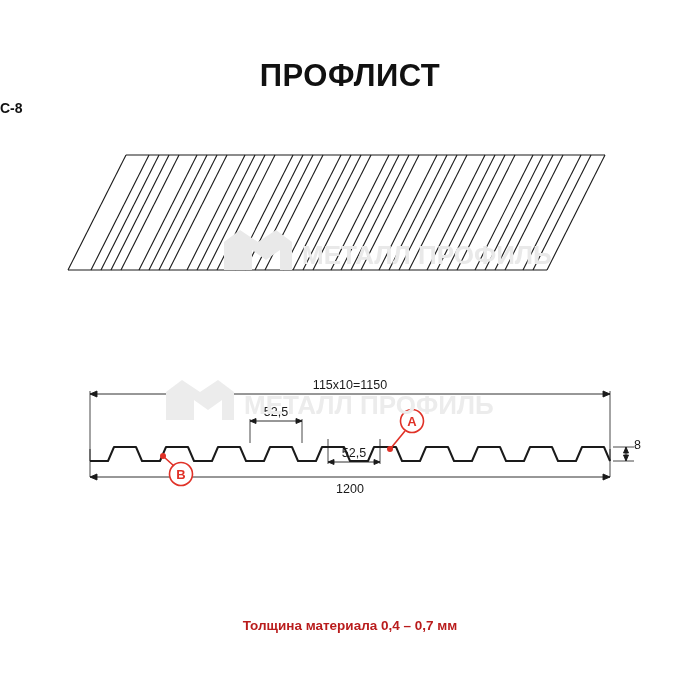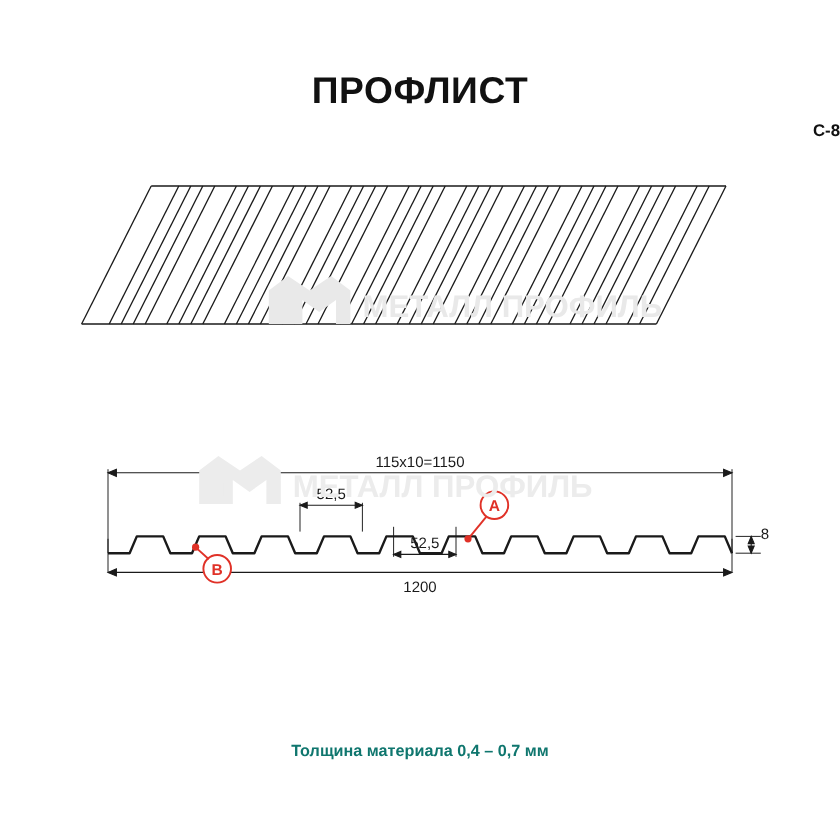--- a/index.html
+++ b/index.html
@@ -31,34 +31,34 @@
     font-size: 31px;
     font-weight: bold;
     letter-spacing: 0.5px;
     color: #111111;
   }
   .subtitle {
     position: absolute;
     left: 0;
     top: 100px;
     width: 700px;
-    text-align: right;
+    text-align: left;
     font-size: 14px;
     font-weight: bold;
     color: #111111;
   }
   .footnote {
     position: absolute;
     left: 0;
     top: 618px;
     width: 700px;
     text-align: center;
     font-size: 13.5px;
     font-weight: bold;
-    color: #0f766e;
+    color: #b91c1c;
   }
   .iso-area {
     position: absolute;
     left: 60px;
     top: 140px;
     width: 580px;
     height: 175px;
   }
   .section-area {
     position: absolute;

